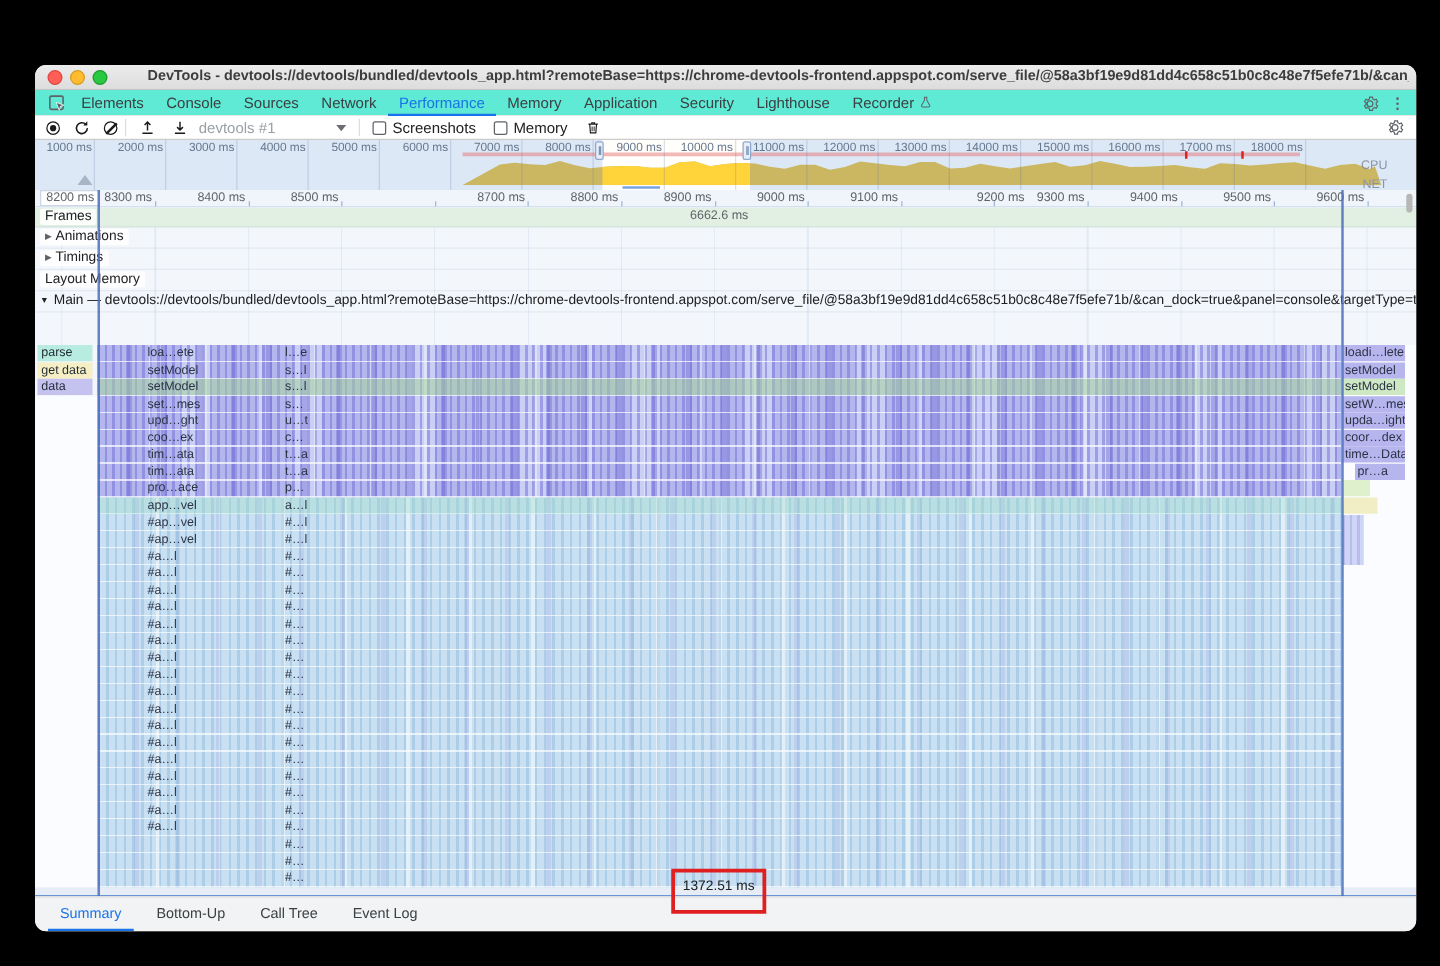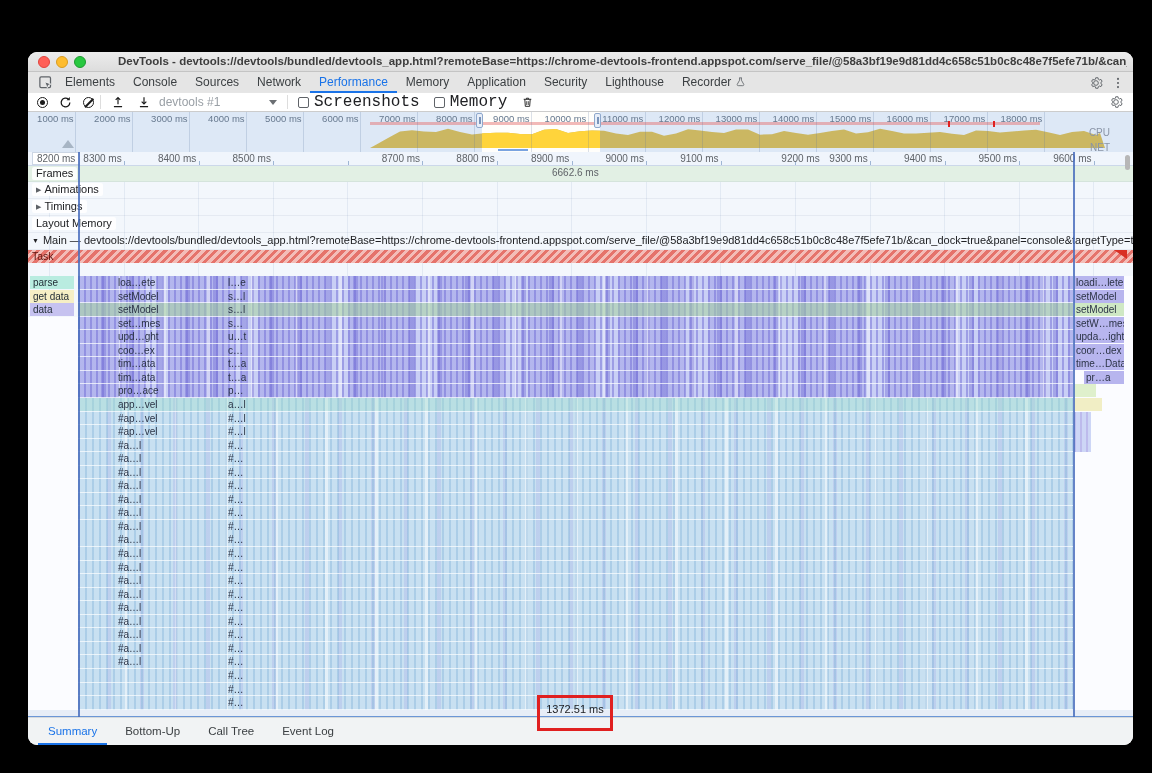--- a/index.html
+++ b/index.html
@@ -10,39 +10,39 @@
   
   .titlebar{position:absolute;left:0;top:0;width:100%;height:20px;
     background:linear-gradient(#ececec,#dddddd);border-bottom:1px solid #c4c4c4;}
   .tl{position:absolute;top:4px;width:12px;height:12px;border-radius:50%;}
   .tl.r{left:10px;background:#ff5f57;border:1px solid #e0443e;}
   .tl.y{left:28px;background:#febc2e;border:1px solid #d89c21;}
   .tl.g{left:46px;background:#28c840;border:1px solid #1f9a31;}
   .wtitle{position:absolute;left:90px;right:6px;top:3px;font-size:11.5px;font-weight:bold;
     color:#3d3d3d;white-space:nowrap;overflow:hidden;}
   
-  .tabbar{position:absolute;left:0;top:20px;width:100%;height:21px;background:#e5e5e5;
+  .tabbar{position:absolute;left:0;top:20px;width:100%;height:21px;background:#5eead4;
     border-bottom:1px solid #e6e6e6;display:flex;align-items:center;}
   .inspectbtn{width:22px;height:18px;margin-left:6px;display:flex;align-items:center;justify-content:center;flex:0 0 auto;}
   .dtab{font-size:12px;color:#3c4043;padding:0 9px;height:21px;line-height:20px;white-space:nowrap;cursor:default;display:flex;align-items:center;gap:4px;}
   .dtab.active{color:#1a73e8;box-shadow:inset 0 -2px 0 #1a73e8;}
   .tabbar-right{position:absolute;right:8px;top:0;height:21px;display:flex;align-items:center;gap:8px;}
   
   .toolbar{position:absolute;left:0;top:41px;width:100%;height:19px;background:#fff;
     border-bottom:1px solid #ccc;display:flex;align-items:center;}
   .tbi{display:flex;align-items:center;justify-content:center;height:16px;flex:0 0 auto;}
   .divider{width:1px;height:14px;background:#ddd;margin:0 6px;flex:0 0 auto;}
   .rec{width:11px;height:11px;border:1.5px solid #1b1b1b;border-radius:50%;display:flex;align-items:center;justify-content:center;}
   .rec::after{content:"";width:5px;height:5px;border-radius:50%;background:#1b1b1b;}
   .blockicon{width:11px;height:11px;border:1.5px solid #1b1b1b;border-radius:50%;position:relative;}
   .blockicon::after{content:"";position:absolute;left:-1px;top:4px;width:12px;height:1.5px;background:#1b1b1b;transform:rotate(-45deg);}
   .profsel{display:flex;align-items:center;justify-content:space-between;width:118px;margin-left:8px;color:#9aa0a6;font-size:12px;}
   .dd-arrow{width:0;height:0;border-left:4px solid transparent;border-right:4px solid transparent;border-top:5px solid #6b6f73;}
   .cb{width:11px;height:11px;border:1.5px solid #5f6368;border-radius:2px;background:#fff;flex:0 0 auto;}
-  .cblabel{font-size:16px;color:#202124;margin-left:5px;font-family:Liberation Mono, monospace;}
+  .cblabel{font-size:12px;color:#202124;margin-left:5px;}
   .tb-right{position:absolute;right:10px;top:2px;}
   
   .overview{position:absolute;left:0;top:60px;width:100%;height:40px;background:#dde8f6;overflow:hidden;}
   .ov-sel{position:absolute;left:454px;top:0;width:118px;height:40px;background:#fffefb;z-index:1;}
   .ov-pink{position:absolute;left:342px;top:10px;width:670px;height:3px;background:rgba(229,115,115,.5);z-index:2;}
   .ov-svg{position:absolute;left:0;top:0;z-index:3;}
   .ov-grid{position:absolute;top:0;bottom:0;width:1px;background:rgba(90,120,160,.22);z-index:4;}
   .ov-label{position:absolute;top:1px;transform:translateX(-104%);font-size:9.5px;color:#66788e;white-space:nowrap;z-index:5;}
   .ov-handle{position:absolute;top:1px;width:7px;height:15px;background:#e8eef8;border:1px solid #8fa8cc;border-radius:2px;z-index:6;}
   .ov-handle::before,.ov-handle::after{content:"";position:absolute;top:3px;bottom:3px;width:1px;background:#7a94ba;}
@@ -341,24 +341,20 @@
           <span>Layout Memory</span>
         </span>
     </div>
     <div class="trackrow row-mainhdr">
       <span class="mainhdr-text">
           <span class="arr">▼</span>
           <span style="overflow:hidden;white-space:nowrap;">Main — devtools://devtools/bundled/devtools_app.html?remoteBase=https://chrome-devtools-frontend.appspot.com/serve_file/@58a3bf19e9d81dd4c658c51b0c8c48e7f5efe71b/&amp;can_dock=true&amp;panel=console&amp;targetType=tab&amp;debugFrontend=true</span>
         </span>
     </div>
 
-    <div class="row-task">
-      <span class="task-label">Task</span>
-      <span class="task-tri"></span>
-    </div>
 
     <div class="zone zone-purple"></div>
     <div class="zone zone-teal"></div>
     <div class="left-white"></div>
     <div class="right-white"></div>
     <div class="right-frag" style="left:1046px;top:218.4px;width:22px;height:13px;background:#dff0cc;"></div>
     <div class="right-frag" style="left:1046px;top:232px;width:28px;height:13px;background:#f1eec5;"></div>
     <div class="right-frag" style="left:1046px;top:245.5px;width:17px;height:40px;background:repeating-linear-gradient(90deg,rgba(113,108,213,.45) 0 2px,rgba(200,210,245,.9) 2px 6px);"></div>
 
     <div class="flame-rows">

